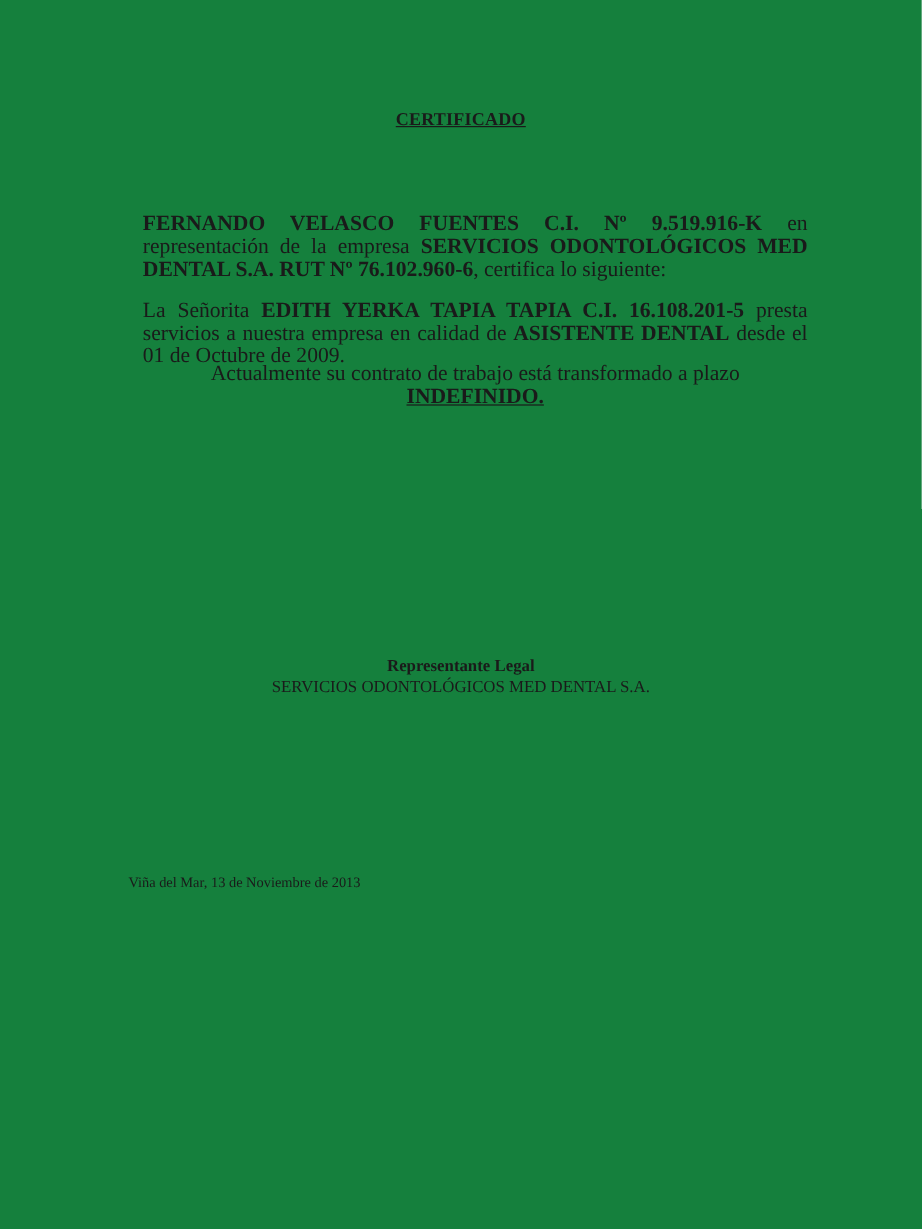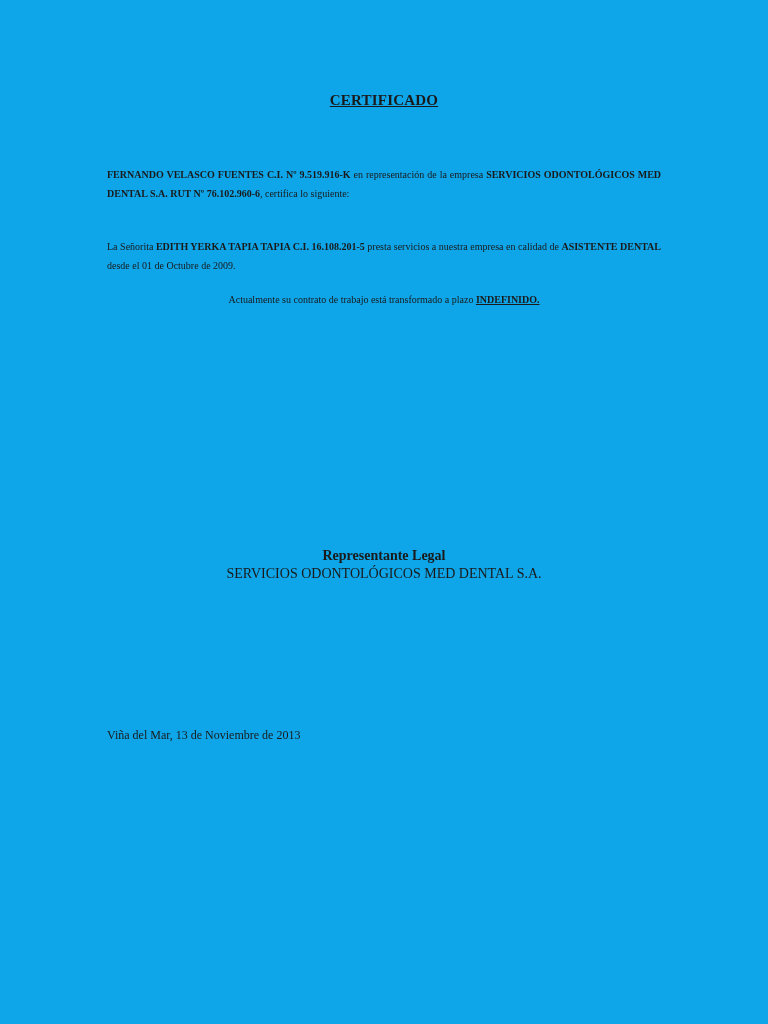--- a/index.html
+++ b/index.html
@@ -12,40 +12,40 @@
       height: 1024px;
       position: relative;
       overflow: hidden;
       font-family: "Liberation Serif", "DejaVu Serif", serif;
       color: #1a1a1a;
     }
     .page {
       position: absolute;
       left: 0; top: 0;
       width: 768px; height: 1024px;
-      background: #0ea5e9;
+      background: #15803d;
     }
     .title {
       position: absolute;
       left: 0; width: 768px;
       top: 92px;
       text-align: center;
       font-weight: bold;
       font-size: 15px;
       text-decoration: underline;
       letter-spacing: 0.2px;
     }
     .para {
       position: absolute;
       left: 107px;
       width: 554px;
-      font-size: 10px;
+      font-size: 18px;
       line-height: 19px;
       text-align: justify;
-      margin: 0;
+      margin: 12px;
     }
     .para b { font-weight: bold; }
     .p1 { top: 165px; }
     .p2 { top: 237px; }
     .p3 { top: 290px; }
     .p4 { top: 327px; }
     .u { text-decoration: underline; font-weight: bold; }
     .sig {
       position: absolute;
       left: 0; width: 768px;

